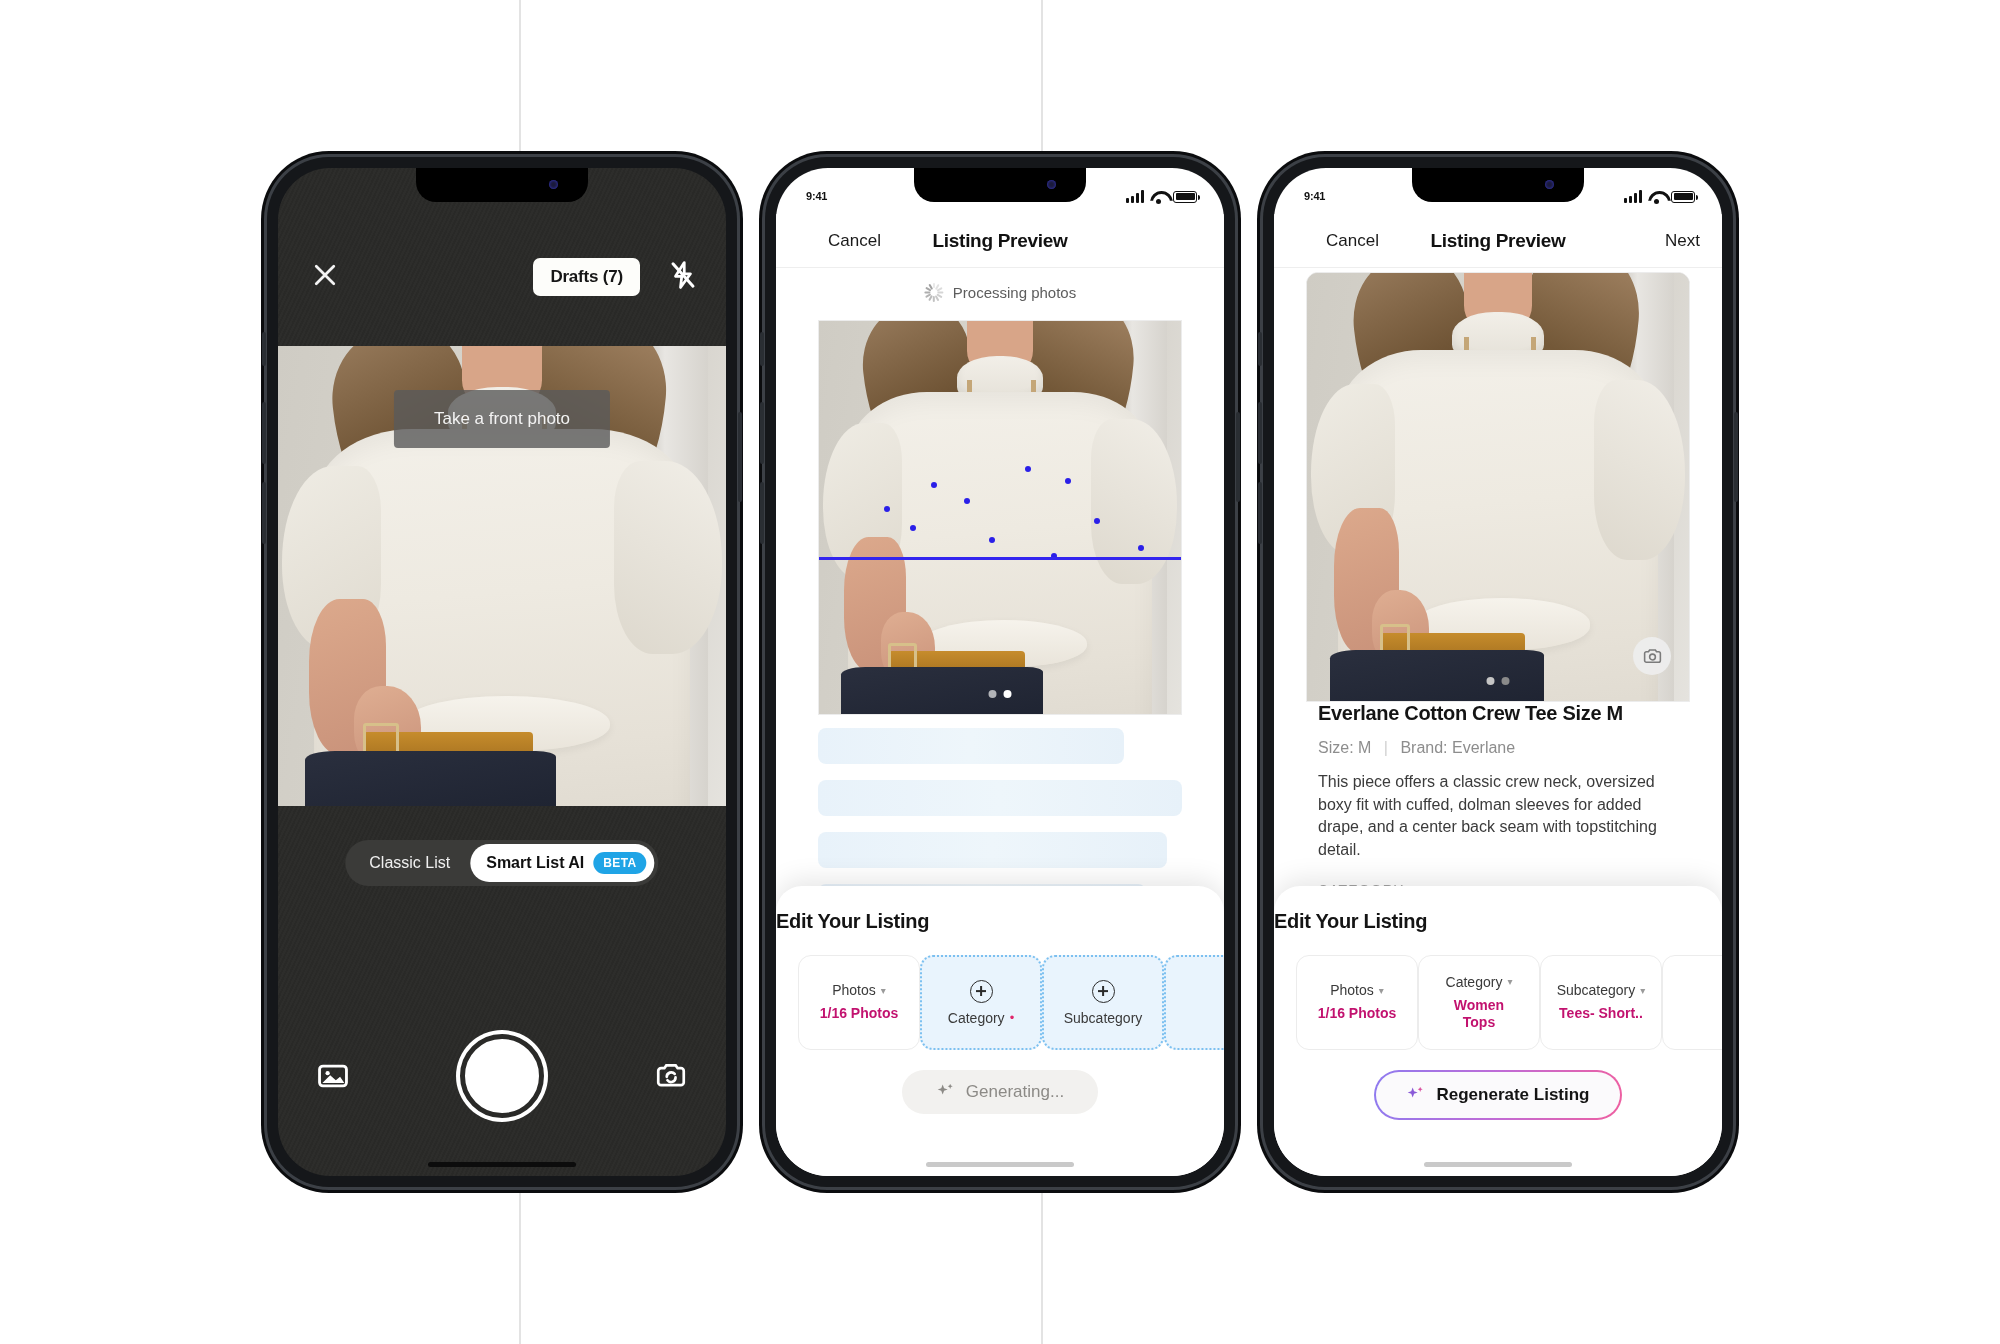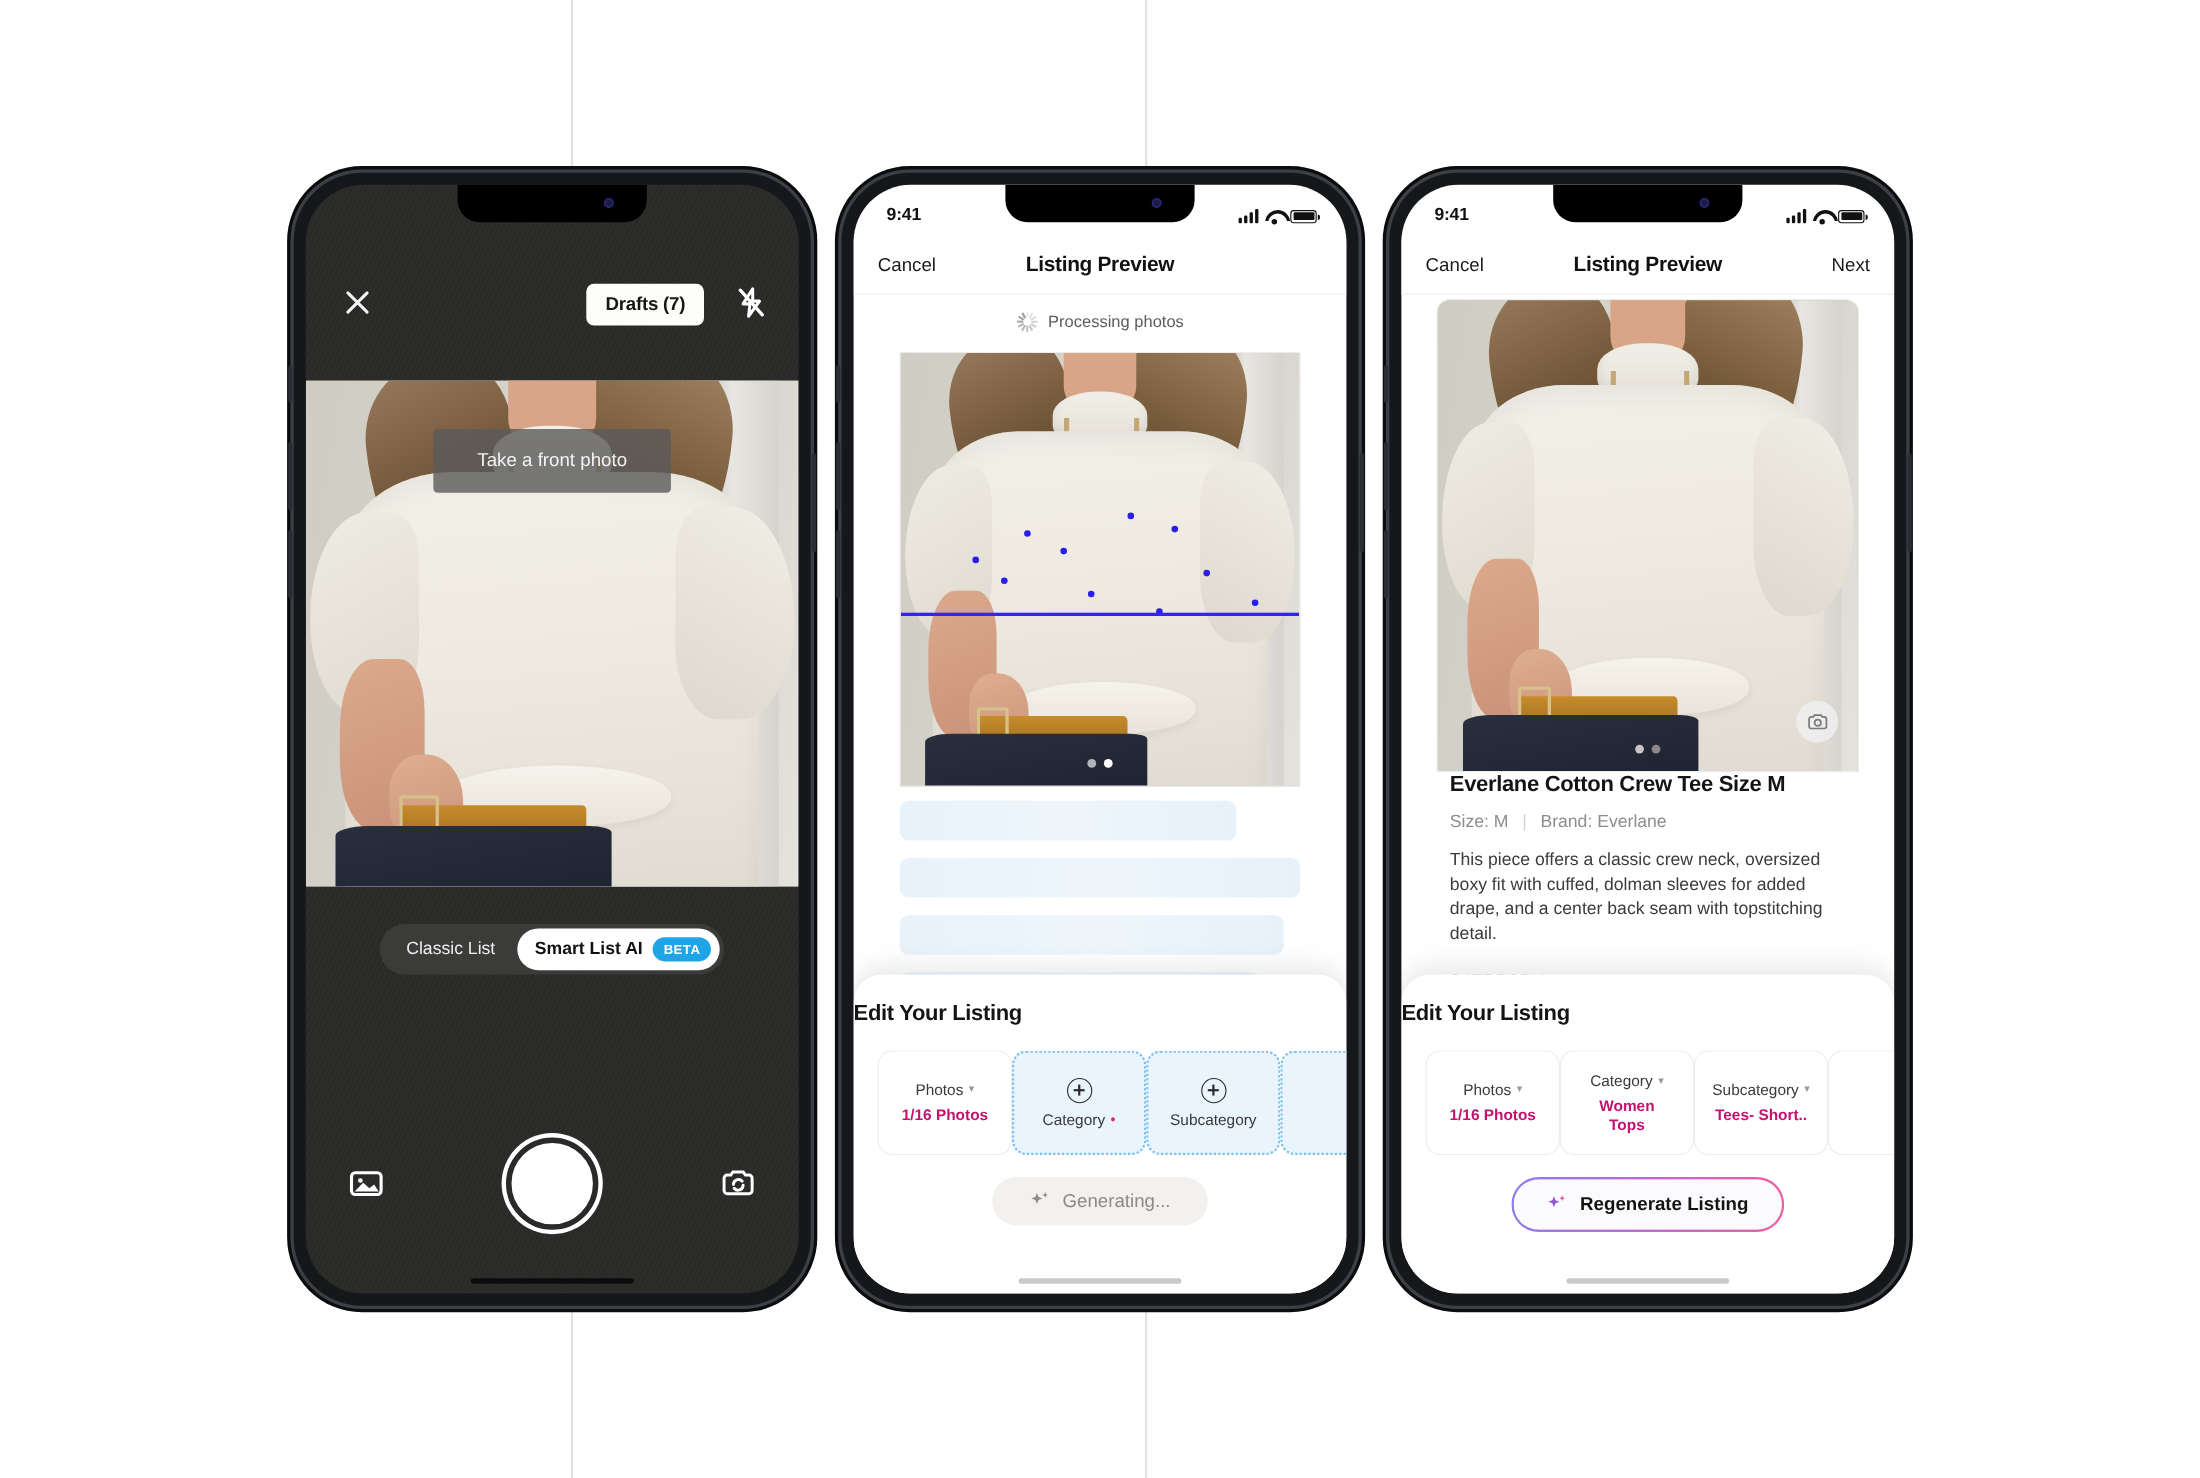--- a/index.html
+++ b/index.html
@@ -88,21 +88,21 @@
   
   .statusbar {
     position: absolute;
     top: 0; left: 0; right: 0;
     height: 46px;
     display: flex;
     align-items: center;
     justify-content: space-between;
     padding: 10px 27px 0 30px;
     z-index: 35;
-    font-size: 16px;
+    font-size: 11px;
     font-weight: bold;
     color: #111;
     letter-spacing: -0.2px;
   }
   .sb-right { display: flex; align-items: flex-end; gap: 6px; }
   .bars { display: flex; align-items: flex-end; gap: 2px; height: 13px; }
   .bars i { display: block; width: 3px; background: #111; border-radius: 1px; }
   .bars i:nth-child(1) { height: 5px; }
   .bars i:nth-child(2) { height: 7px; }
   .bars i:nth-child(3) { height: 10px; }
@@ -272,20 +272,21 @@
     justify-content: space-between;
     padding: 0 22px;
     border-bottom: 1px solid #eeeeee;
     z-index: 30;
     background: #fff;
   }
   .nav-side {
     font-size: 17px;
     color: #1a1a1a;
     min-width: 54px;
+    margin-left: 30px;
   }
   .nav-side.right { text-align: right; }
   .nav-title {
     font-size: 19px;
     font-weight: bold;
     color: #111;
     letter-spacing: -0.3px;
   }
 
   .processing {

